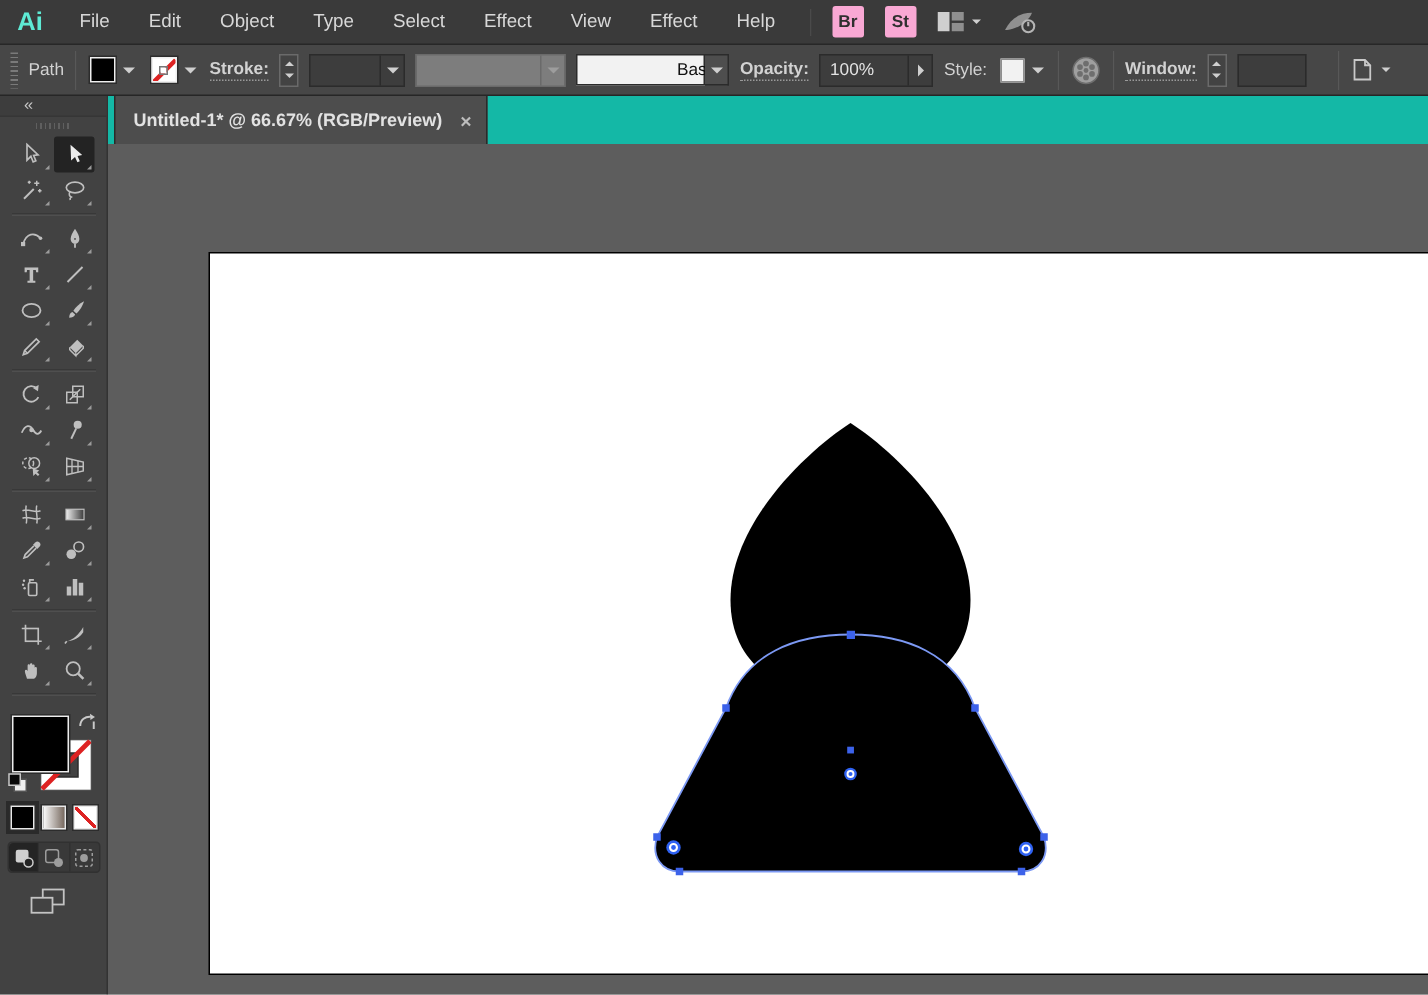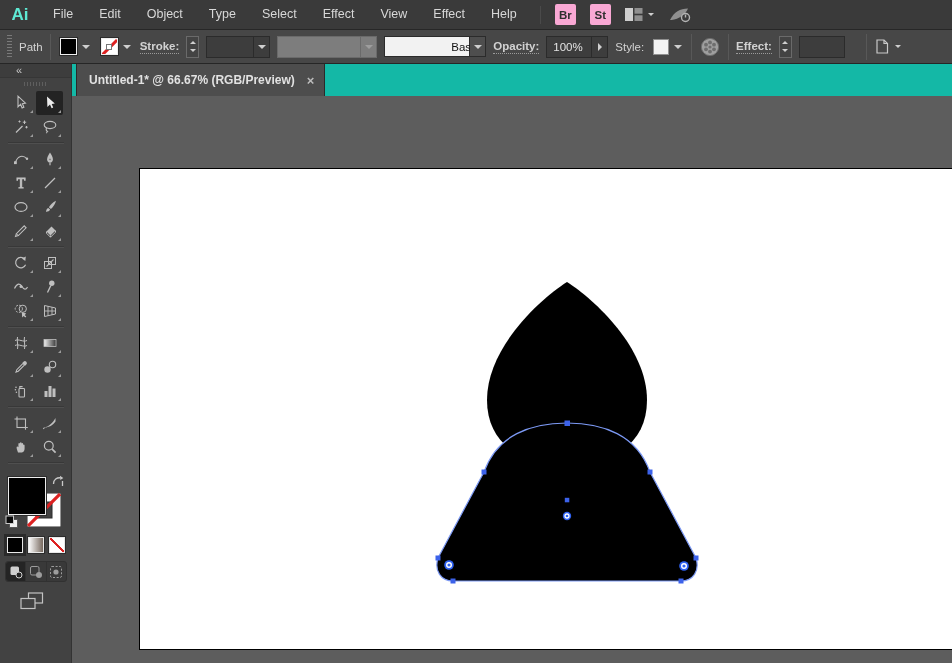--- a/index.html
+++ b/index.html
@@ -193,21 +193,21 @@
       <div class="brush-face">
         <span class="brush-line"></span>
         <span>Basic</span>
       </div>
       <div class="brush-chev">
           <i class="tri-d"></i>
         </div>
     </div>
 
     <span class="cb-label link">Opacity:</span>
-    <div class="field" style="width:62px">
+    <div class="field" style="width:76px">
       <span class="txt">100%</span>
       <span class="chev-cell">
           <i class="tri-r"></i>
         </span>
     </div>
 
     <span class="cb-label">Style:</span>
     <div class="swgroup">
       <span class="style-swatch"></span>
       <i class="tri-d"></i>
@@ -219,21 +219,21 @@
       <circle cx="11" cy="6.4" r="1.9" fill="#6e6e6e"></circle>
       <circle cx="15" cy="8.7" r="1.9" fill="#6e6e6e"></circle>
       <circle cx="15" cy="13.3" r="1.9" fill="#6e6e6e"></circle>
       <circle cx="11" cy="15.6" r="1.9" fill="#6e6e6e"></circle>
       <circle cx="7" cy="13.3" r="1.9" fill="#6e6e6e"></circle>
       <circle cx="7" cy="8.7" r="1.9" fill="#6e6e6e"></circle>
       <circle cx="11" cy="11" r="1.6" fill="#6e6e6e"></circle>
     </svg>
     <div class="vsep"></div>
 
-    <span class="cb-label link">Effect:</span>
+    <span class="cb-label link">Window:</span>
     <div class="stepper">
       <i class="tri-u sm"></i>
       <i class="tri-d sm"></i>
     </div>
     <div class="field" style="width:46px">
       <span class="txt"></span>
     </div>
 
     <div class="vsep" style="margin-left:14px"></div>
     <div class="ws-btn">

